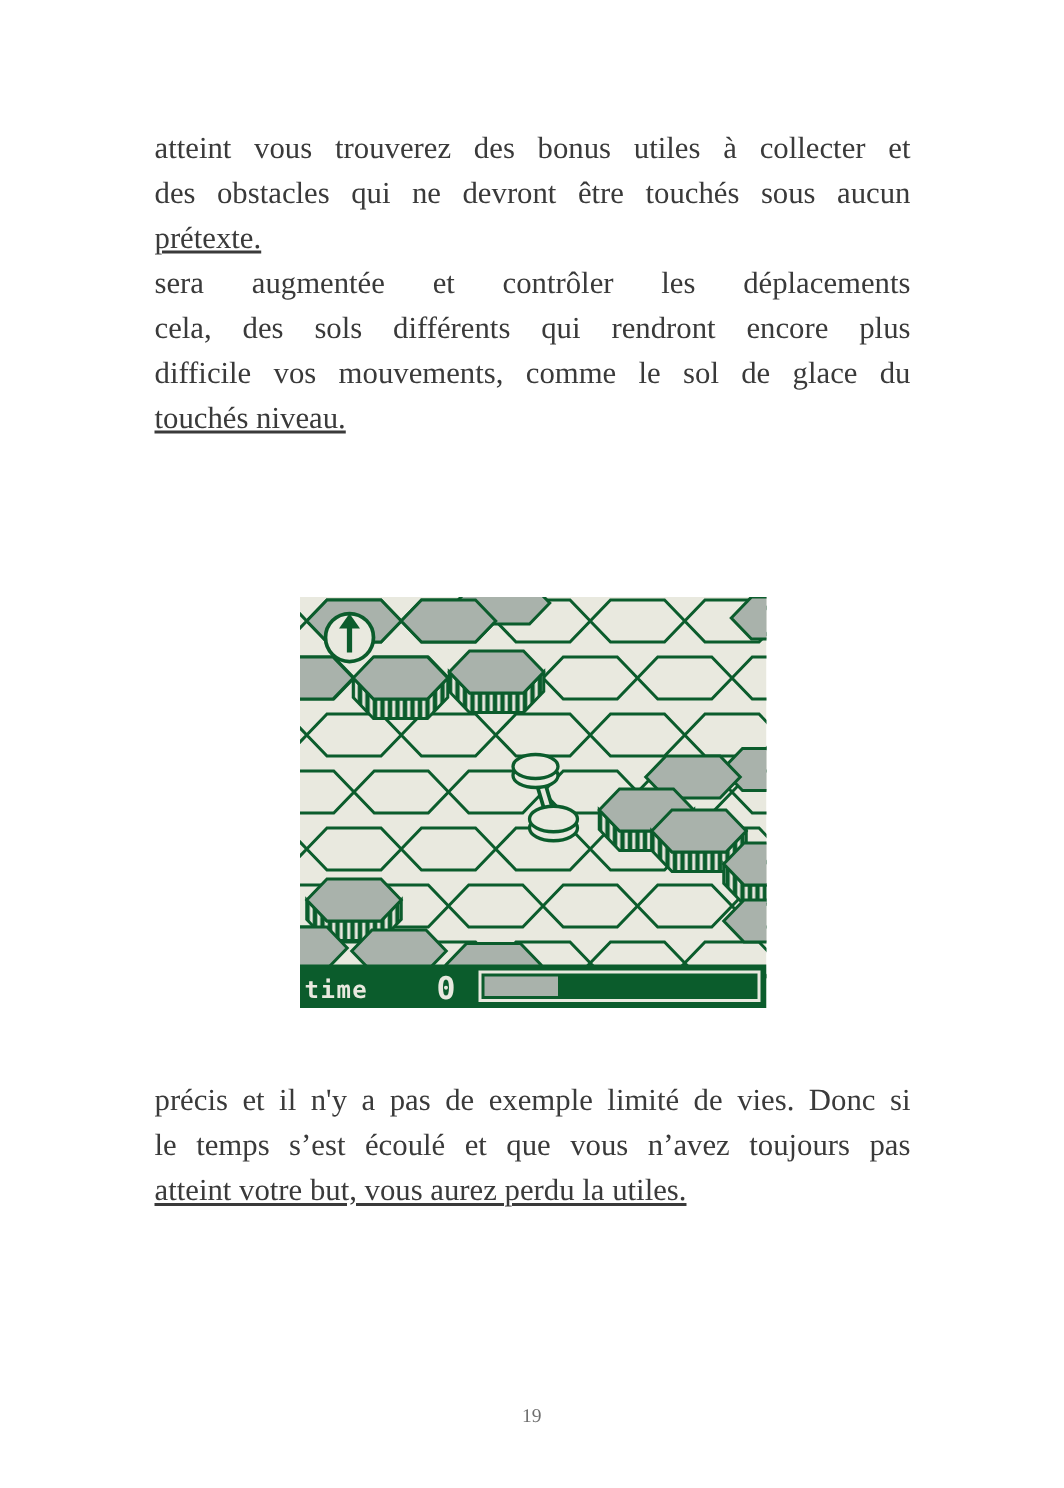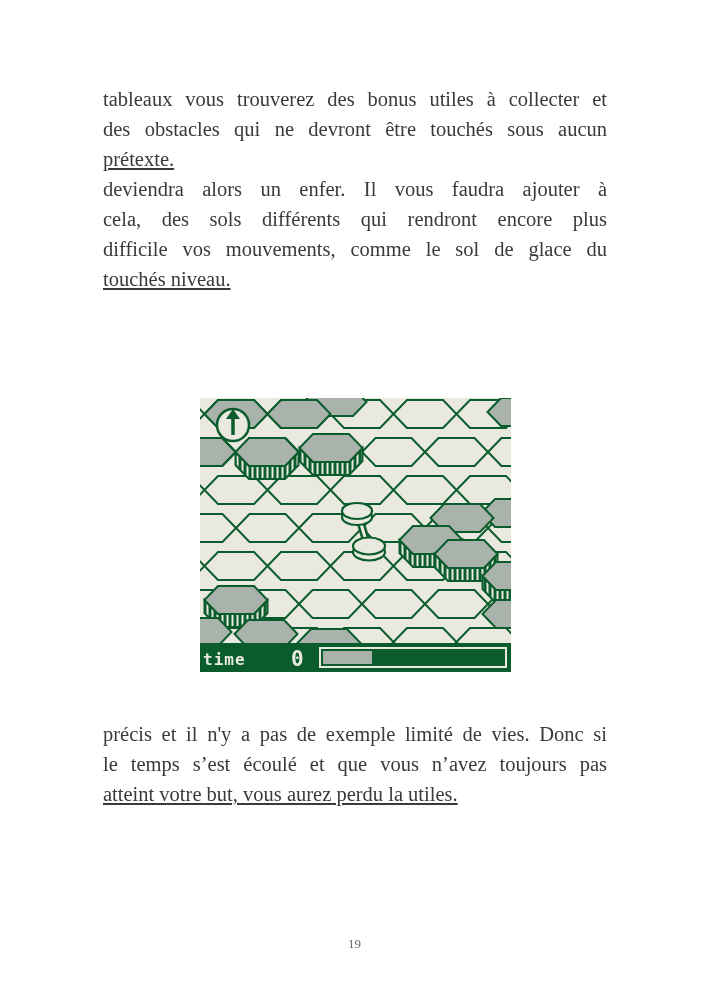--- a/index.html
+++ b/index.html
@@ -19,26 +19,26 @@
   svg.game{position:absolute;left:200px;top:398px;}
   .bar-text{font-family:"DejaVu Sans Mono",monospace;font-weight:bold;}
 </style>
 </head>
 <body>
 
 <div class="page">
 
   <div class="textblock" id="tb1">
       <div>
-        <div class="jline">tableaux vous trouverez des bonus utiles à collecter et</div>
+        <div class="jline">atteint vous trouverez des bonus utiles à collecter et</div>
         <div class="jline">des obstacles qui ne devront être touchés sous aucun</div>
         <div class="jline last">prétexte.</div>
       </div>
       <div>
-        <div class="jline">deviendra alors un enfer. Il vous faudra ajouter à</div>
+        <div class="jline">sera augmentée et contrôler les déplacements</div>
         <div class="jline">cela, des sols différents qui rendront encore plus</div>
         <div class="jline">difficile vos mouvements, comme le sol de glace du</div>
         <div class="jline last">touchés niveau.</div>
       </div>
     </div>
 
   <svg class="game" width="311" height="274" viewBox="0 0 311 274">
     <defs>
       <pattern id="tileStripes" width="5" height="4" patternUnits="userSpaceOnUse">
         <rect width="5" height="4" fill="#0b5c2c"></rect>

